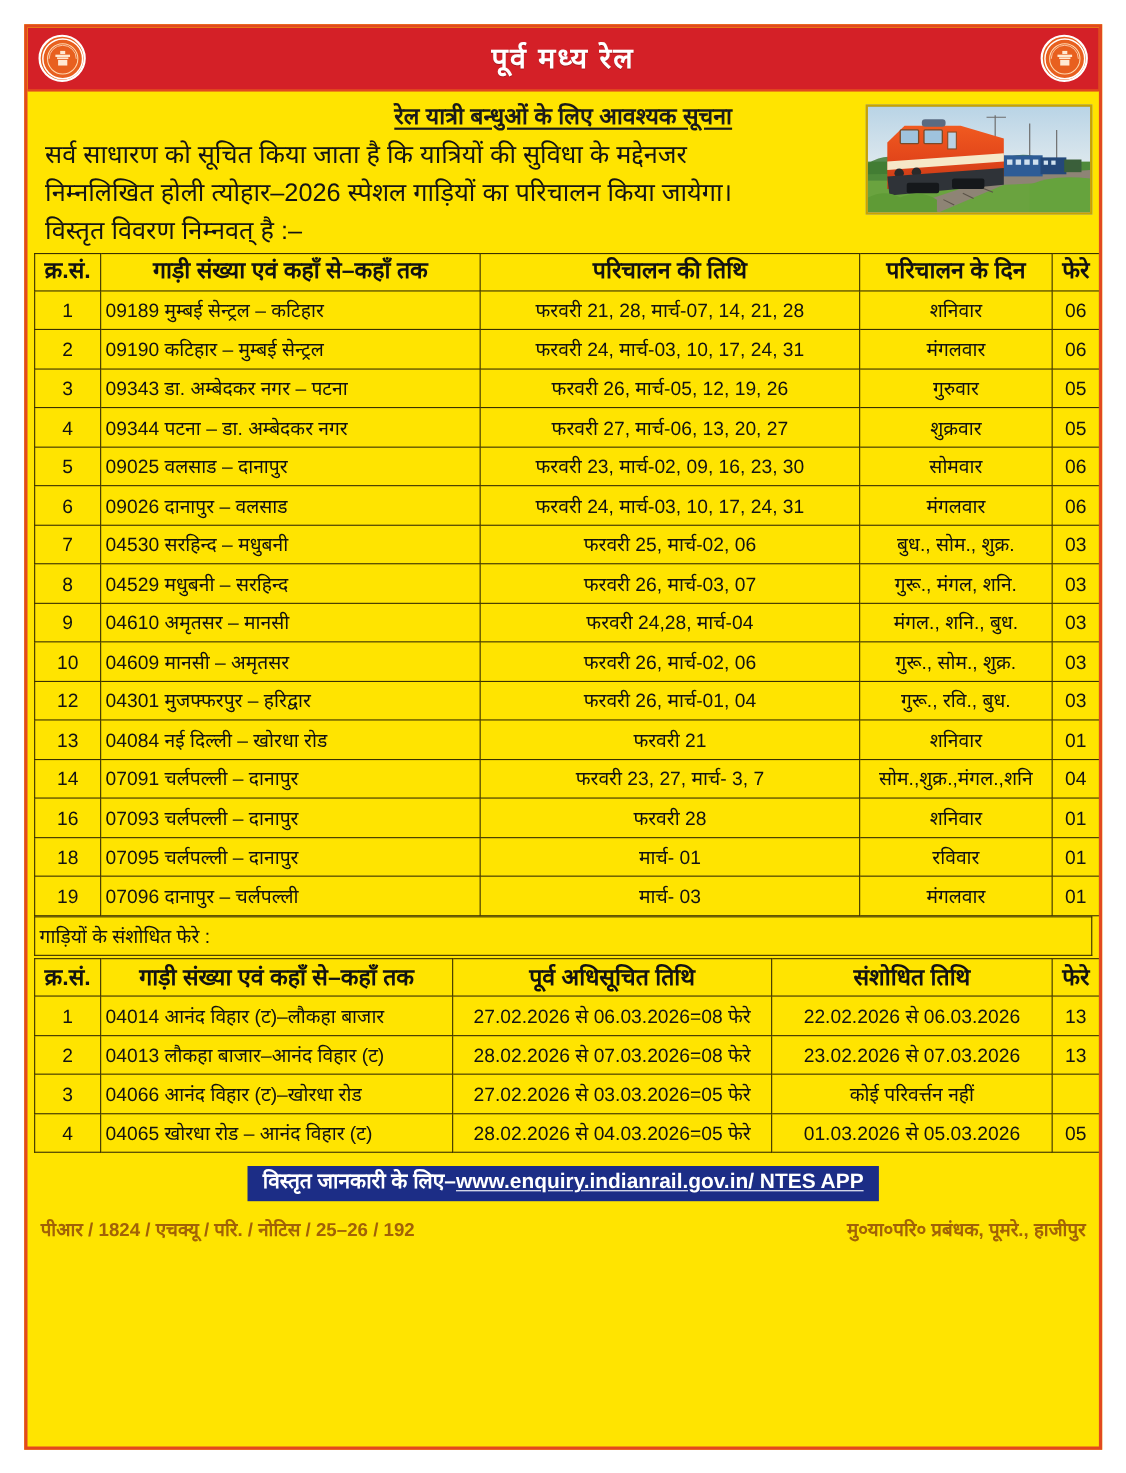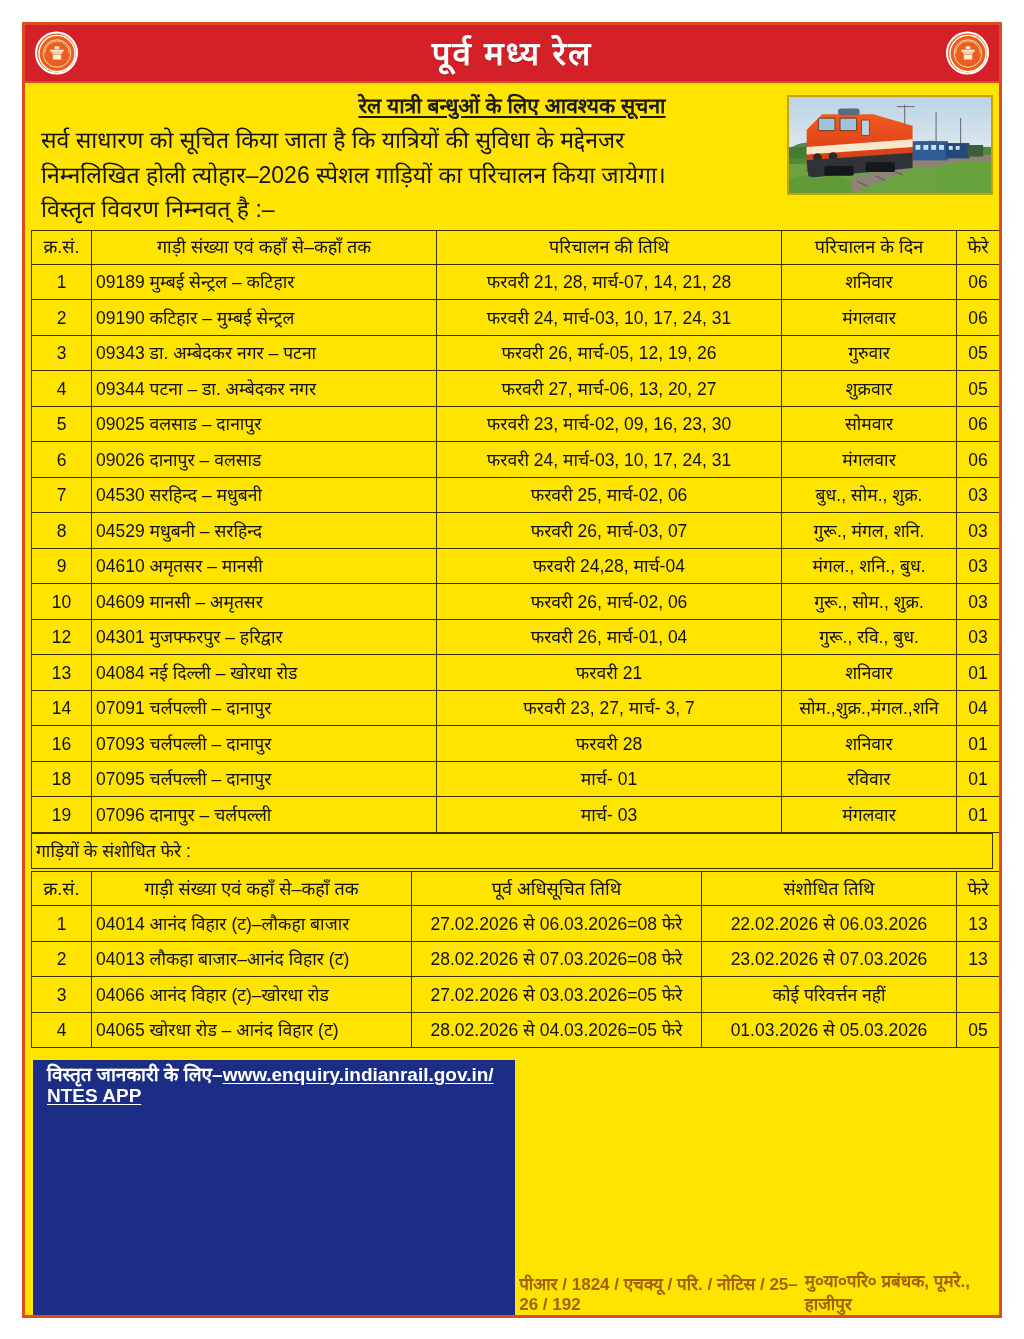--- a/index.html
+++ b/index.html
@@ -42,21 +42,21 @@
     height: 56px;
     background: #d42027;
     border-bottom: 2px solid #e2491f;
     display: flex;
     align-items: center;
     justify-content: center;
     flex: 0 0 auto;
   }
   .header-title {
     color: #ffffff;
-    font-size: 33px;
+    font-size: 26px;
     font-weight: bold;
     letter-spacing: 2px;
     line-height: 1;
     text-shadow: 0 1px 0 rgba(0,0,0,.25);
   }
   .logo {
     position: absolute;
     top: 50%;
     transform: translateY(-50%);
     width: 43px;
@@ -126,23 +126,23 @@
     padding: 2px 4px;
     font-size: 17.5px;
     color: #121212;
     line-height: 1.15;
     font-weight: 500;
     vertical-align: middle;
     white-space: nowrap;
     overflow: hidden;
   }
   table.grid th {
-    font-weight: normal;
+    font-weight: bold;
     text-align: center;
-    font-size: 18px;
+    font-size: 21px;
     height: 29px;
   }
   table.grid td { height: 30.5px; }
   .c-sn   { text-align: center; }
   .c-name { text-align: left; padding-left: 7px; }
   .c-mid  { text-align: center; }
   .c-day  { text-align: center; }
   .c-trip { text-align: center; }
 
   
@@ -153,21 +153,21 @@
     padding-left: 8px;
     height: 36px;
     border-left: 1.5px solid #3a3000;
     border-right: 1.5px solid #3a3000;
   }
 
   
   .footer {
     flex: 1 1 auto;
     display: flex;
-    flex-direction: row;
+    flex-direction: column;
     justify-content: flex-start;
     padding: 0 8px;
   }
   .enquiry-bar-wrap {
     display: flex;
     justify-content: center;
     padding: 12px 0 0 0;
   }
   .enquiry-bar {
     background: #1c2d86;

